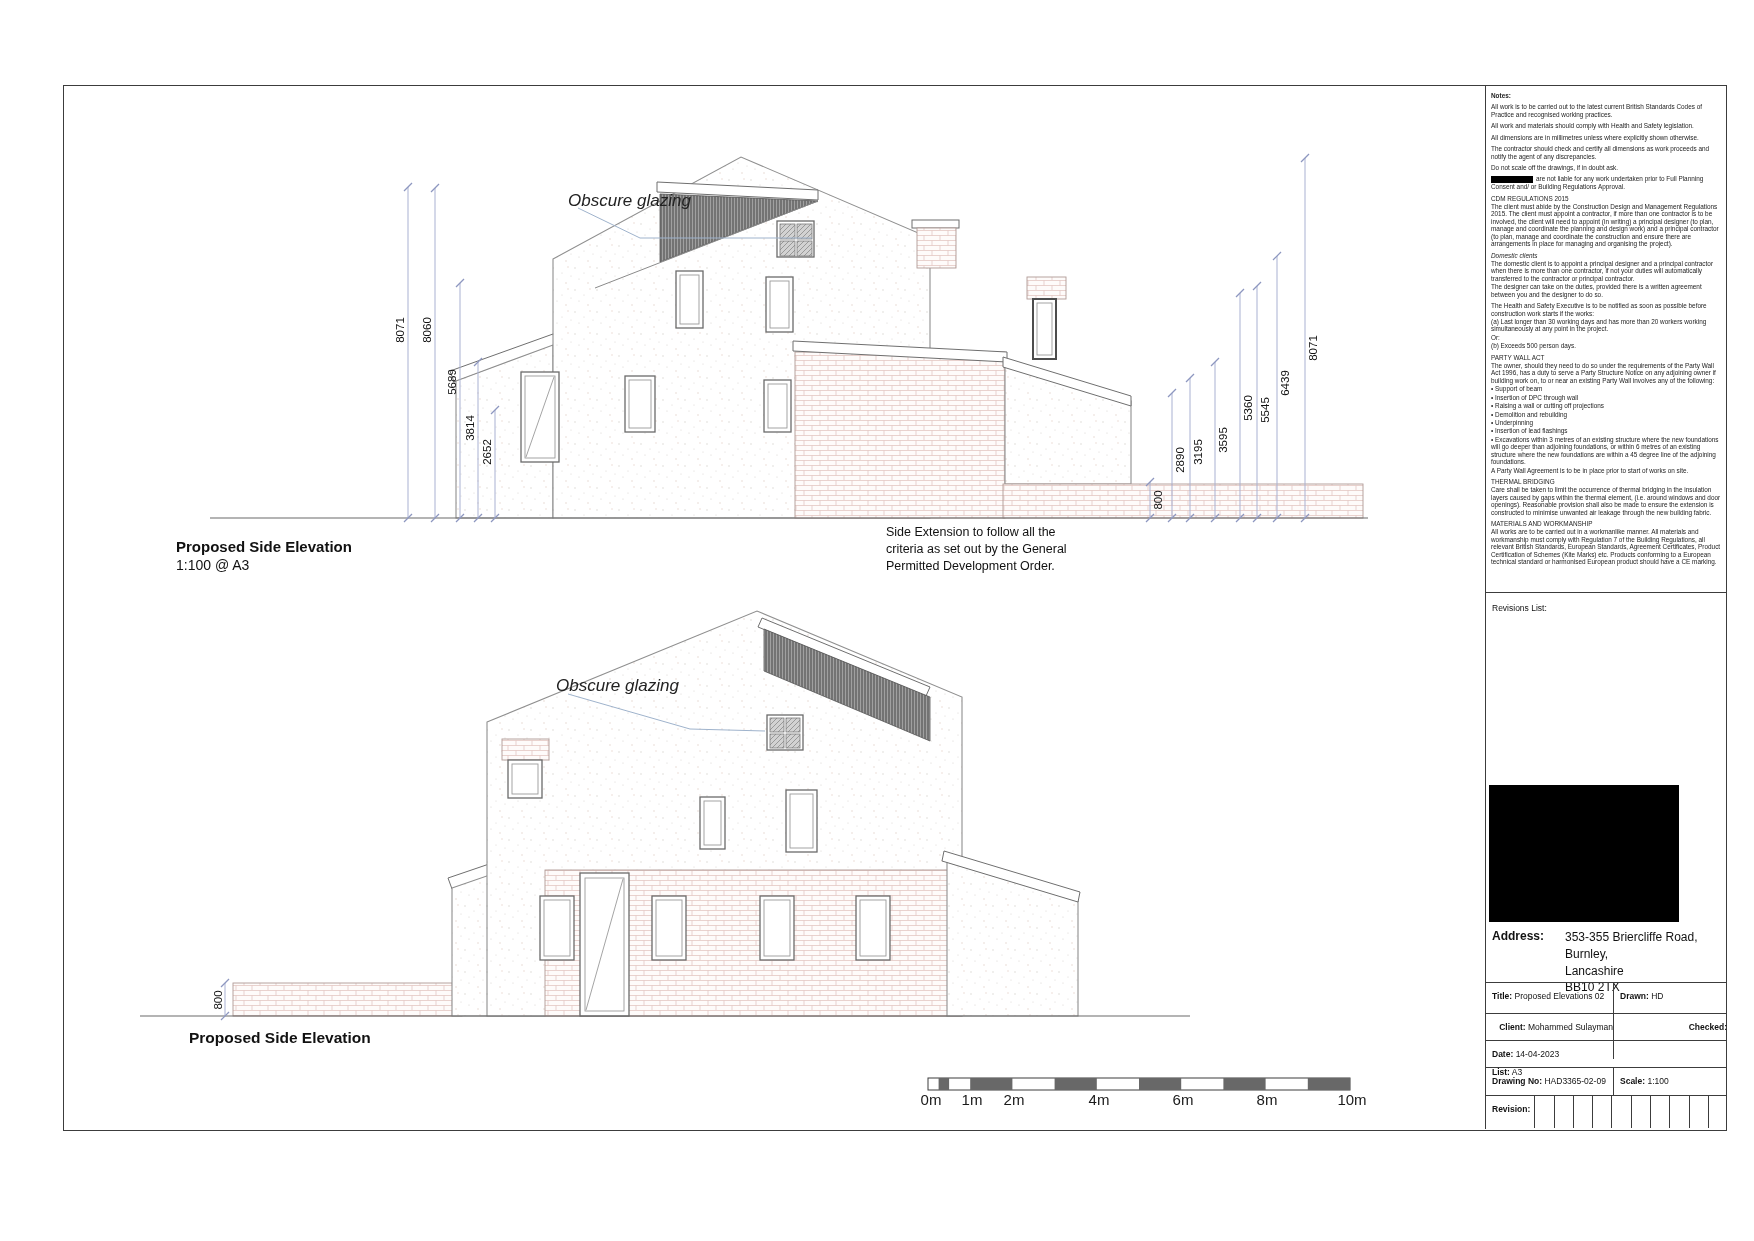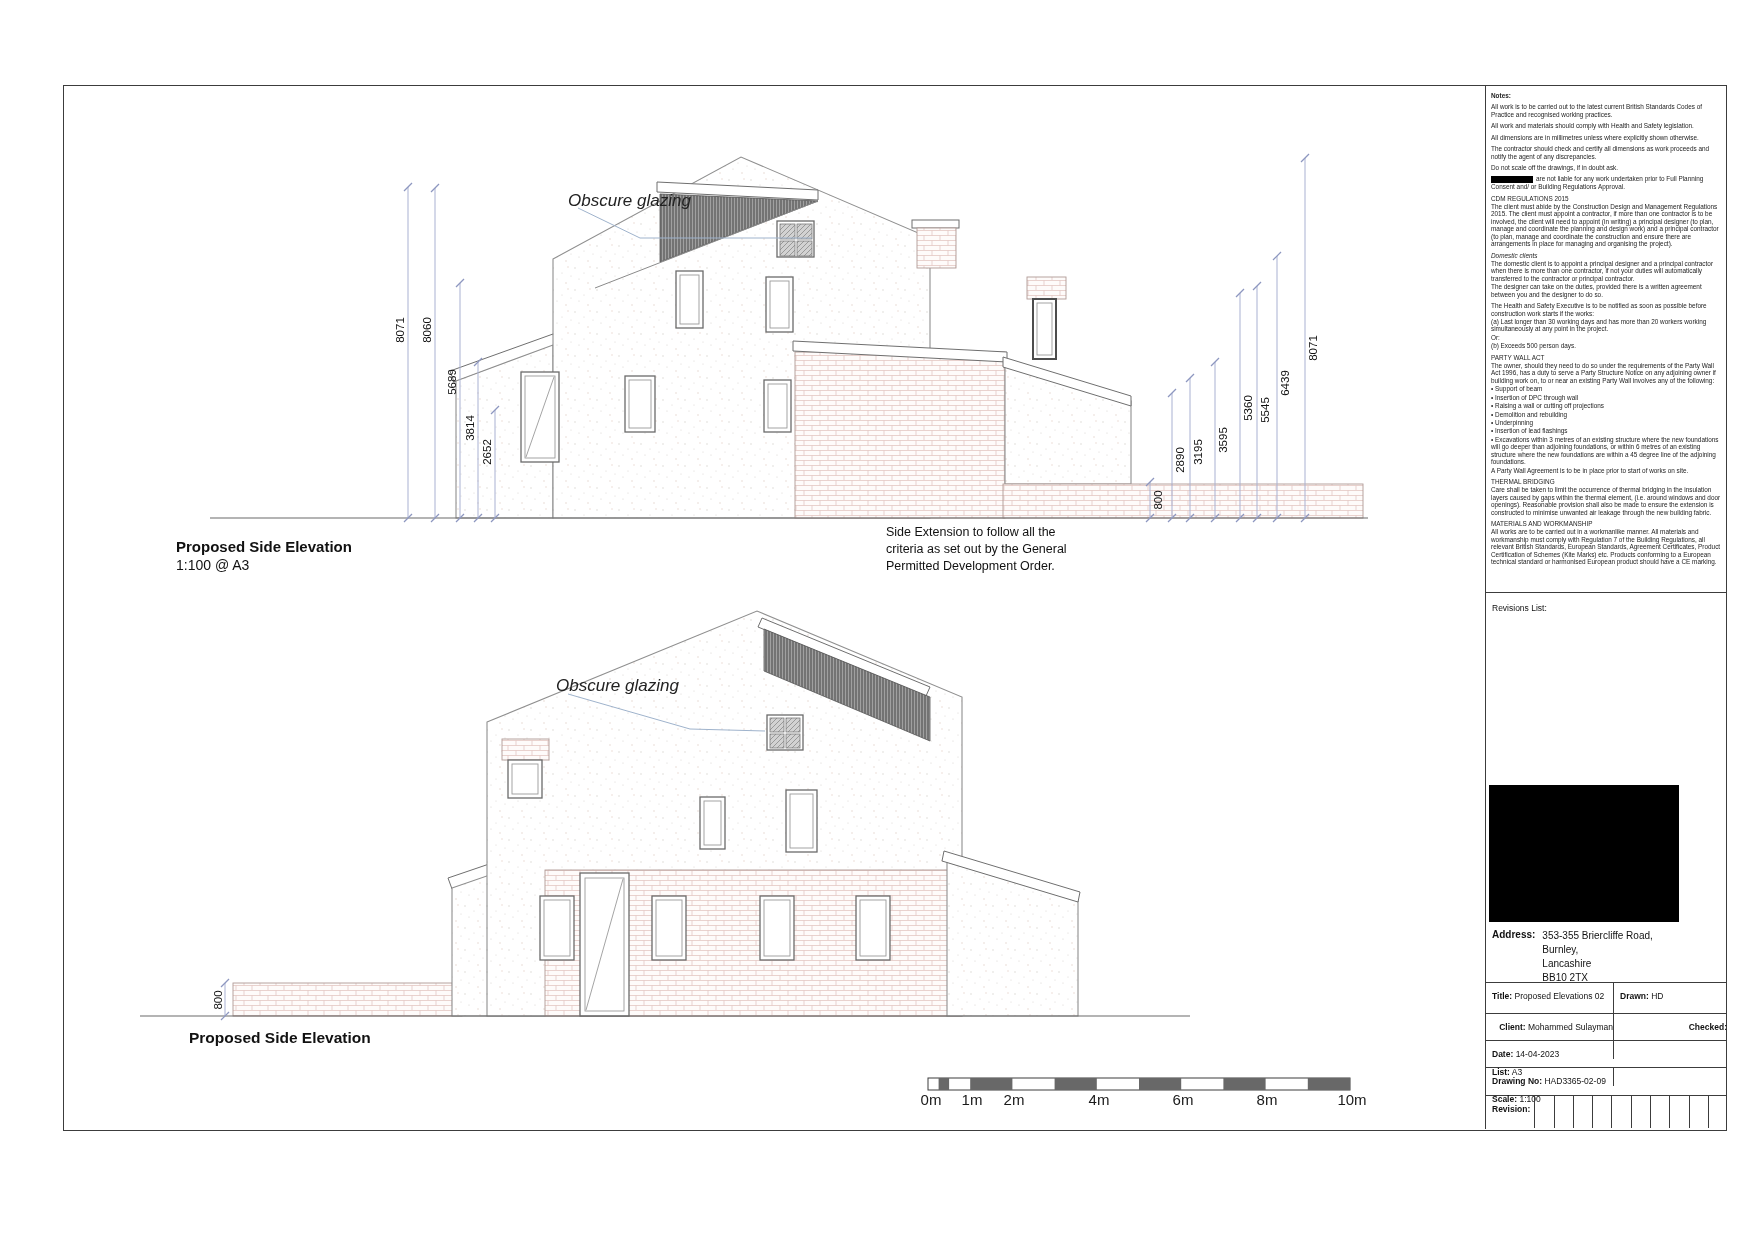--- a/index.html
+++ b/index.html
@@ -13,21 +13,21 @@
   .notes{position:absolute;top:7px;left:5px;width:231px;height:501px;overflow:hidden;
          font-size:6.4px;line-height:1.16;color:#1c1c1c;}
   .nb{margin:0 0 4px 0;}
   .nb.t{margin-bottom:1px;}
   .nb.b{font-weight:bold;}
   .nb.i{font-style:italic;}
   .redact{display:inline-block;width:42px;height:7px;background:#000;vertical-align:middle;margin-right:3px;}
   .rev-section{position:absolute;top:507px;left:0;width:100%;border-top:1px solid #3c3c3c;padding:4px 0 0 6px;box-sizing:border-box;}
   .rev-h{font-weight:normal;font-size:8.5px;color:#111;}
   .logo{position:absolute;left:3px;top:700px;width:190px;height:137px;background:#000;}
-  .addr{position:absolute;left:6px;top:844px;display:flex;gap:7px;font-size:10px;color:#111;}
+  .addr{position:absolute;left:6px;top:844px;display:flex;gap:21px;font-size:12px;color:#111;}
   .lbl{font-weight:bold;}
   .alines div{line-height:1.4;}
   .tblock{position:absolute;left:0;top:897px;width:100%;height:147px;border-top:1px solid #3c3c3c;box-sizing:border-box;font-size:8.5px;color:#111;}
   .trow{display:flex;border-top:1px solid #3c3c3c;box-sizing:border-box;}
   .trow:first-child{border-top:none;}
   .tcell-l{width:128px;border-right:1px solid #3c3c3c;padding:8px 0 0 6px;box-sizing:border-box;}
   .tcell-r{flex:1;padding:8px 0 0 6px;}
   .trow.rev{align-items:stretch;}
   .rev-lbl{padding:8px 4px 0 6px;font-weight:bold;}
   .rcells{display:flex;flex:1;}
@@ -394,21 +394,21 @@
         <div class="tcell-r"><span class="lbl">Drawn:</span> <span>HD</span></div>
       </div>
       <div class="trow" style="height:27px;text-align:right;">
         <div class="tcell-l"><span class="lbl">Client:</span> <span>Mohammed Sulayman</span></div>
         <div class="tcell-r"><span class="lbl">Checked:</span> <span></span></div>
       </div>
       <div class="trow" style="height:27px;flex-direction:column;">
         <div class="tcell-l"><span class="lbl">Date:</span> <span>14-04-2023</span></div>
         <div class="tcell-r"><span class="lbl">List:</span> <span>A3</span></div>
       </div>
-      <div class="trow" style="height:28px;flex-direction:column;">
+      <div class="trow" style="height:28px;">
         <div class="tcell-l"><span class="lbl">Drawing No:</span> <span>HAD3365-02-09</span></div>
         <div class="tcell-r"><span class="lbl">Scale:</span> <span>1:100</span></div>
       </div>
       <div class="trow rev" style="height:33px;">
         <span class="rev-lbl">Revision:</span>
         <div class="rcells">
           <div class="rcell"></div>
             <div class="rcell"></div>
           <div class="rcell"></div>
             <div class="rcell"></div>

